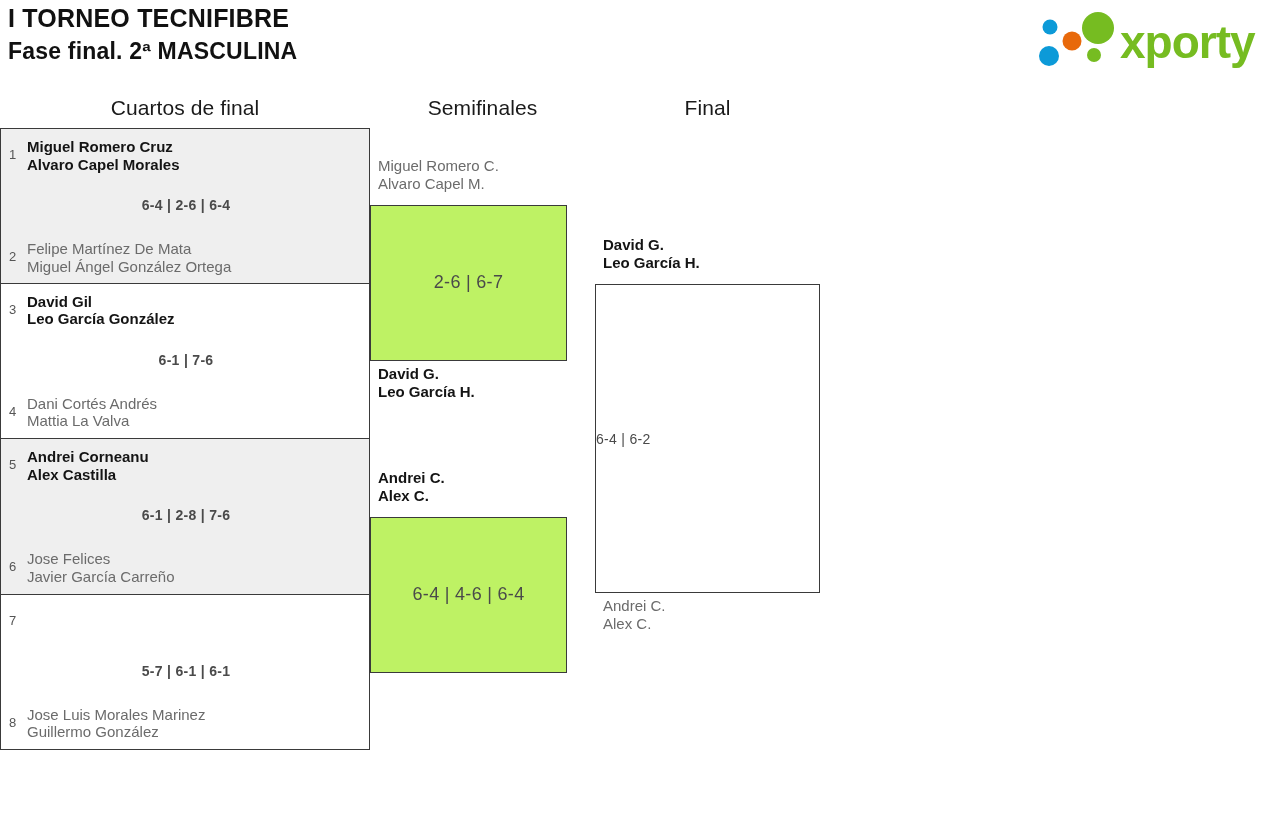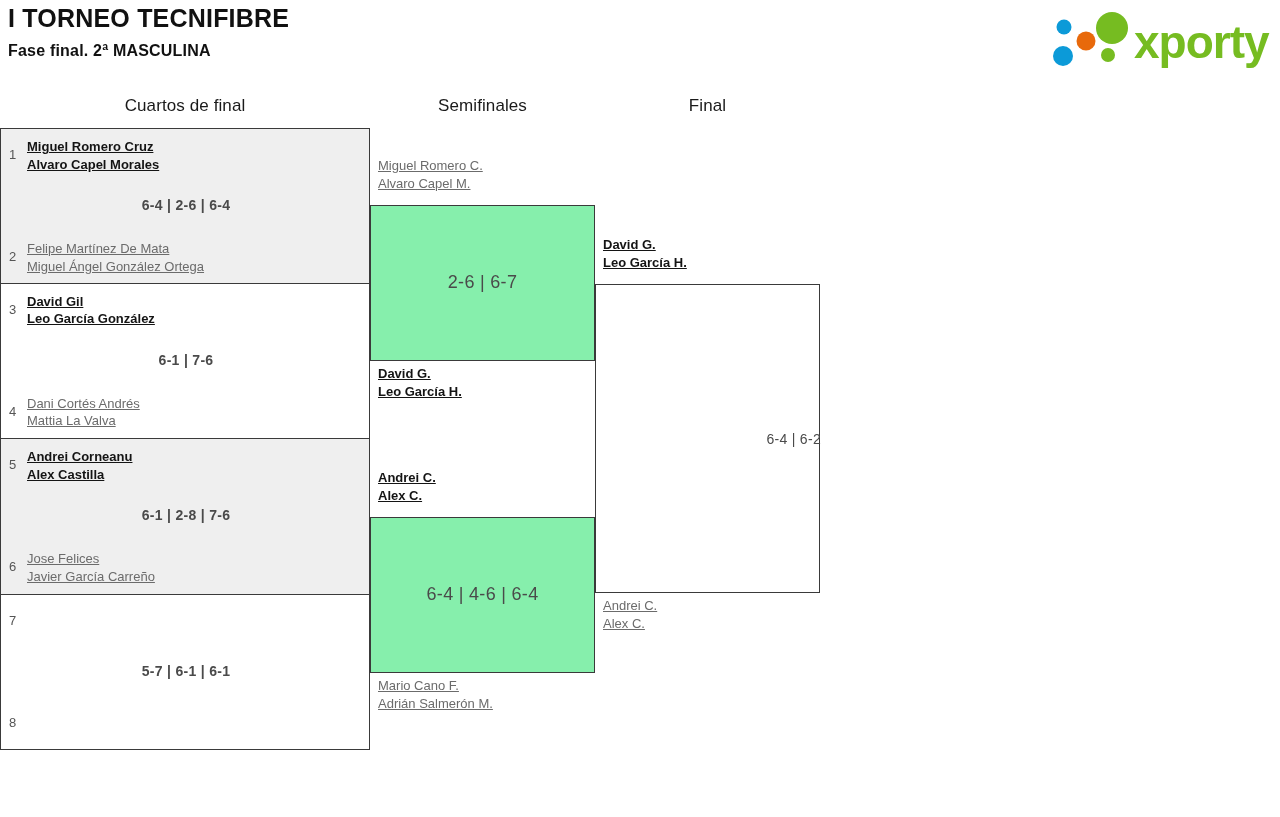--- a/index.html
+++ b/index.html
@@ -12,30 +12,30 @@
   }
   .page { position: relative; width: 1280px; height: 817px; }
 
   
   .title-block { position: absolute; left: 8px; top: 2px; }
   .title-line1 {
     font-size: 25px; font-weight: 700; letter-spacing: 0.2px;
     line-height: 33px; color: #111111; white-space: nowrap;
   }
   .title-line2 {
-    font-size: 16px; font-weight: 700; letter-spacing: 0.2px;
+    font-size: 23px; font-weight: 700; letter-spacing: 0.2px;
     line-height: 32px; color: #111111; white-space: nowrap;
   }
 
-  .logo { position: absolute; right: 6px; top: 12px; width: 228px; height: 56px; text-decoration: underline; }
+  .logo { position: absolute; right: 20px; top: 12px; width: 228px; height: 56px; text-decoration: underline; }
 
   
   .round-head {
     position: absolute; text-align: center;
-    font-size: 17px; font-weight: 400; color: #1a1a1a;
+    font-size: 21px; font-weight: 400; color: #1a1a1a;
     letter-spacing: 0.1px;
   }
   #head-qf { left: 0px;   top: 96px; width: 370px; }
   #head-sf { left: 370px; top: 96px; width: 225px; }
   #head-fn { left: 595px; top: 96px; width: 225px; }
 
   
   .bracket { position: absolute; left: 0; top: 128px; }
 
   
@@ -55,56 +55,56 @@
   .side.top    { top: 9px; }
   .side.bottom { top: 111px; }
 
   .seedrow { display: flex; align-items: flex-start; }
   .seed {
     width: 18px; flex: 0 0 18px;
     font-size: 13px; color: #555555; text-align: left;
     padding-top: 10px; line-height: 13px;
   }
   .names { display: flex; flex-direction: column; }
-  .nm { font-size: 13px; line-height: 17.5px; white-space: nowrap; text-decoration: underline; }
+  .nm { font-size: 15px; line-height: 17.5px; white-space: nowrap; }
   .win  { color: #141414; font-weight: 700; }
   .lose { color: #6b6b6b; font-weight: 400; }
 
   .qf-score {
     position: absolute; left: 0; top: 68px; width: 370px;
     text-align: center; font-size: 14px; color: #4a4a4a;
     letter-spacing: 0.3px;
     font-weight: bold;
   }
 
   
   .sf-box {
-    position: absolute; left: 370px; width: 225px; height: 156px;
-    border: 1px solid #3a3a3a; background: #86efac;
+    position: absolute; left: 370px; width: 197px; height: 156px;
+    border: 1px solid #3a3a3a; background: #bef264;
   }
   #sf-box-1 { top: 77px; }
   #sf-box-2 { top: 389px; }
   .sf-score {
     position: absolute; left: 0; top: 100%; width: 100%;
     text-align: center; font-size: 18px; color: #4a4a4a;
     letter-spacing: 0.3px;
     transform: translateY(-50%); margin-top: -78px;
   }
   .sf-side { position: absolute; left: 7px; width: 218px; }
   .sf-side.top    { top: -49px; }
   .sf-side.bottom { top: 159px; }
 
   
   .fn-box {
     position: absolute; left: 595px; top: 156px; width: 225px; height: 309px;
     border: 1px solid #3a3a3a; background: #ffffff;
   }
   .fn-score {
     position: absolute; left: 0; top: 146px; width: 225px;
-    text-align: right; font-size: 14px; color: #4a4a4a;
+    text-align: left; font-size: 14px; color: #4a4a4a;
     letter-spacing: 0.3px;
   }
   .fn-side { position: absolute; left: 7px; width: 218px; }
   .fn-side.top    { top: -49px; }
   .fn-side.bottom { top: 312px; }
 </style>
 </head>
 <body>
 
 <div class="page">
@@ -202,20 +202,24 @@
       <div class="qf-match m4">
         <div class="side top">
           <div class="seedrow">
             <span class="seed">7</span>
           </div>
         </div>
         <div class="qf-score">5-7 | 6-1 | 6-1</div>
         <div class="side bottom">
           <div class="seedrow">
             <span class="seed">8</span>
+            <span class="names">
+              <span class="nm lose">Jose Luis Morales Marinez</span>
+              <span class="nm lose">Guillermo González</span>
+            </span>
           </div>
         </div>
       </div>
     </div>
 
     <div>
 
       <div class="sf-box" id="sf-box-1">
         <div class="sf-side top">
           <div class="names">
@@ -233,26 +237,20 @@
       </div>
 
       <div class="sf-box" id="sf-box-2">
         <div class="sf-side top">
           <div class="names">
             <span class="nm win">Andrei C.</span>
             <span class="nm win">Alex C.</span>
           </div>
         </div>
         <div class="sf-score">6-4 | 4-6 | 6-4</div>
-        <div class="sf-side bottom">
-          <div class="names">
-            <span class="nm lose">Mario Cano F.</span>
-            <span class="nm lose">Adrián Salmerón M.</span>
-          </div>
-        </div>
       </div>
     </div>
 
     <div>
       <div class="fn-box">
         <div class="fn-side top">
           <div class="names">
             <span class="nm win">David G.</span>
             <span class="nm win">Leo García H.</span>
           </div>

